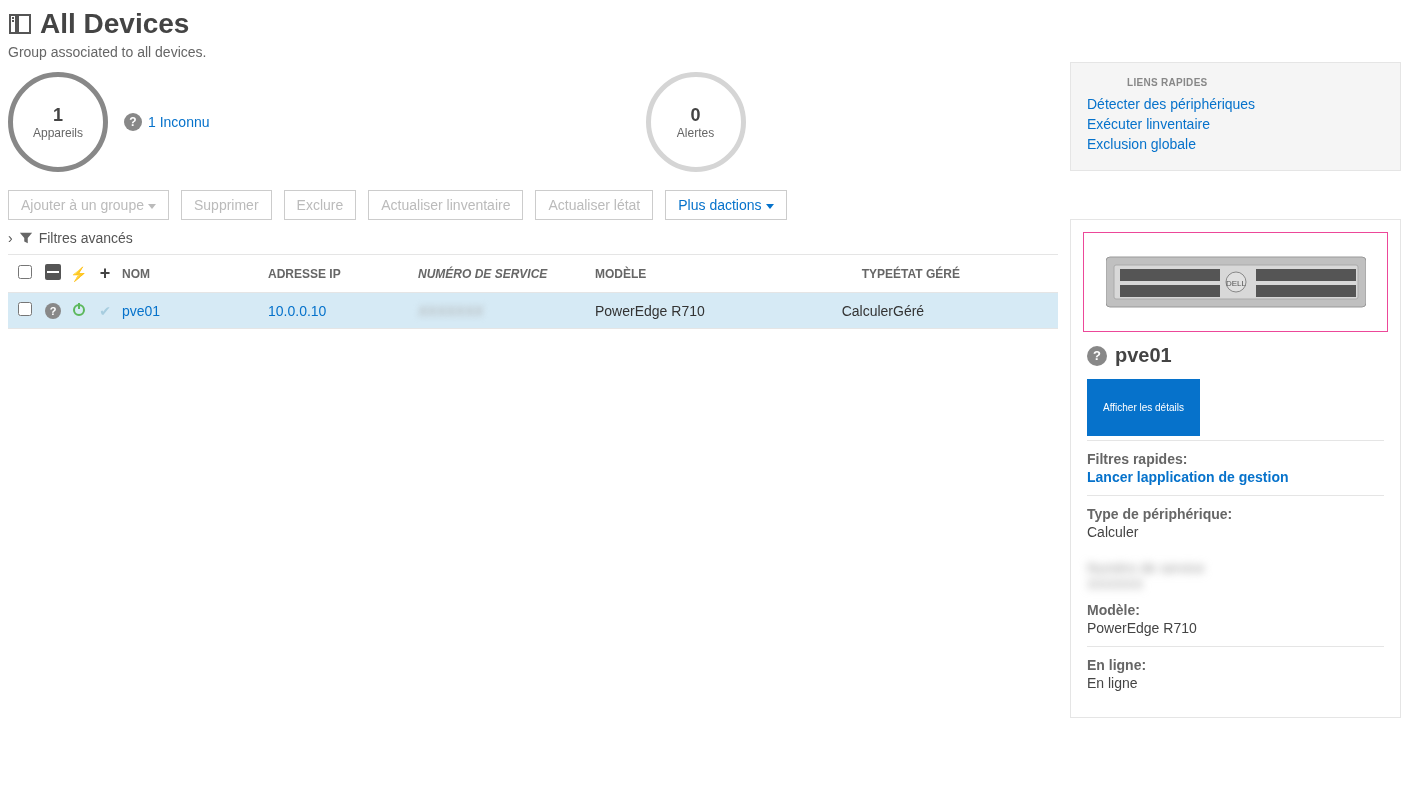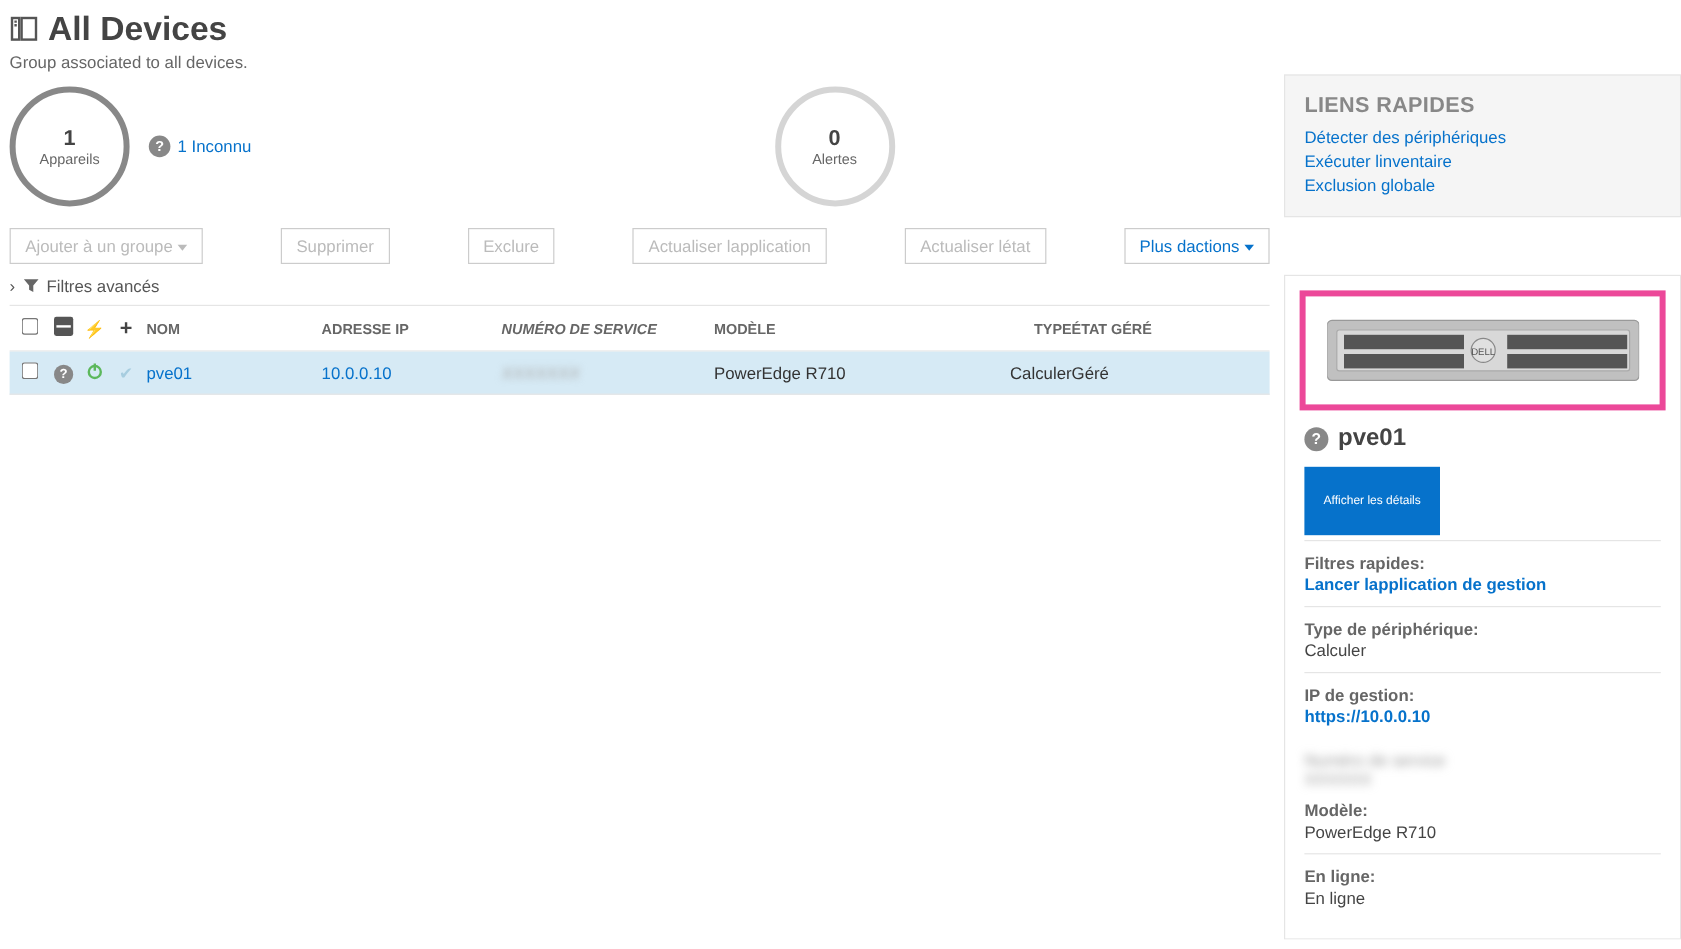--- a/index.html
+++ b/index.html
@@ -91,21 +91,20 @@
       align-items: center;
       justify-content: center;
     }
     .status-chip .link {
       color: #0672cb;
     }
     .action-bar {
       display: flex;
       gap: 12px;
       margin-bottom: 10px;
-      justify-content: space-between;
     }
     .btn {
       border: 1px solid #ccc;
       background: #fff;
       color: #bbb;
       padding: 6px 12px;
       font-size: 14px;
       cursor: pointer;
       font-family: inherit;
     }
@@ -227,38 +226,39 @@
       color: #aaa;
     }
     
     .panel {
       background: #f5f5f5;
       border: 1px solid #e5e5e5;
       padding: 14px 16px;
       margin-bottom: 16px;
     }
     .panel-title {
-      font-size: 18px;
+      font-size: 10px;
       font-weight: 700;
       color: #888;
       margin-bottom: 8px;
       letter-spacing: 0.3px;
+      margin-left: 40px;
     }
     .panel .link {
       display: block;
       margin-bottom: 4px;
       font-size: 14px;
     }
     .detail-panel {
       border: 1px solid #e5e5e5;
       margin-top: 48px;
     }
     .detail-img {
       padding: 12px;
-      border: 5px solid #ec4899;
+      border: 1px solid #ec4899;
       margin: 12px;
       height: 100px;
       display: flex;
       align-items: center;
       justify-content: center;
     }
     .server-svg {
       width: 260px;
       height: 70px;
     }
@@ -342,21 +342,21 @@
         <span class="label">Alertes</span>
       </div>
     </div>
 
     <div class="action-bar">
       <button class="btn disabled">
         <span>Ajouter à un groupe</span><span class="caret"></span>
       </button>
       <button class="btn disabled">Supprimer</button>
       <button class="btn disabled">Exclure</button>
-      <button class="btn disabled">Actualiser lapplication</button>
+      <button class="btn disabled">Actualiser linventaire</button>
       <button class="btn disabled">Actualiser létat</button>
       <button class="btn primary-outline">
         <span>Plus dactions</span><span class="caret"></span>
       </button>
     </div>
 
     <div class="filters-row">
       <span class="chev">›</span>
       <svg viewBox="0 0 16 16" fill="#666">
         <path d="M1 2 L15 2 L10 8 L10 14 L6 12 L6 8 Z"></path>
@@ -429,24 +429,20 @@
         <button class="btn-blue">Afficher les détails</button>
 
         <div class="detail-section">
           <div class="detail-label">Filtres rapides:</div>
           <a class="link" style="font-weight:700">Lancer lapplication de gestion</a>
         </div>
         <div class="detail-section">
           <div class="detail-label">Type de périphérique:</div>
           <div class="detail-value">Calculer</div>
         </div>
-        <div class="detail-section">
-          <div class="detail-label">IP de gestion:</div>
-          <a class="detail-value link">https://10.0.0.10</a>
-        </div>
         <div class="blurred-section">
           <div>Numéro de service</div>
           <div>XXXXXX</div>
         </div>
         <div class="detail-section" style="border-top:none;padding-top:0">
           <div class="detail-label">Modèle:</div>
           <div class="detail-value">PowerEdge R710</div>
         </div>
         <div class="detail-section">
           <div class="detail-label">En ligne:</div>

